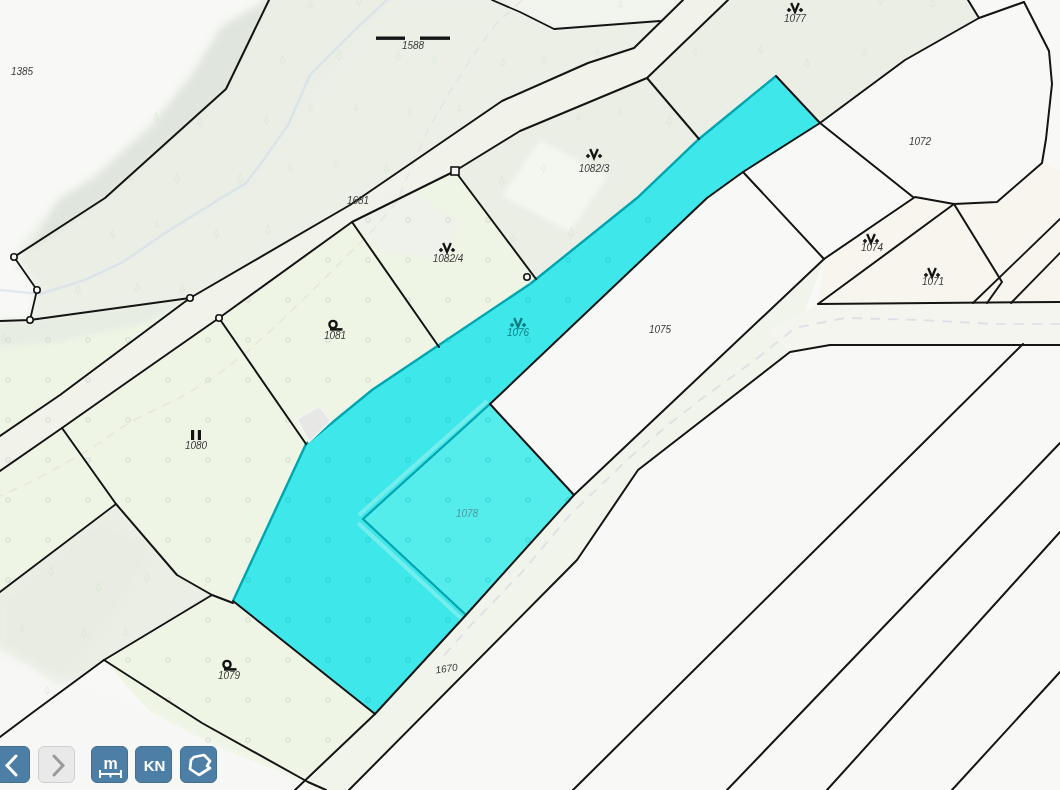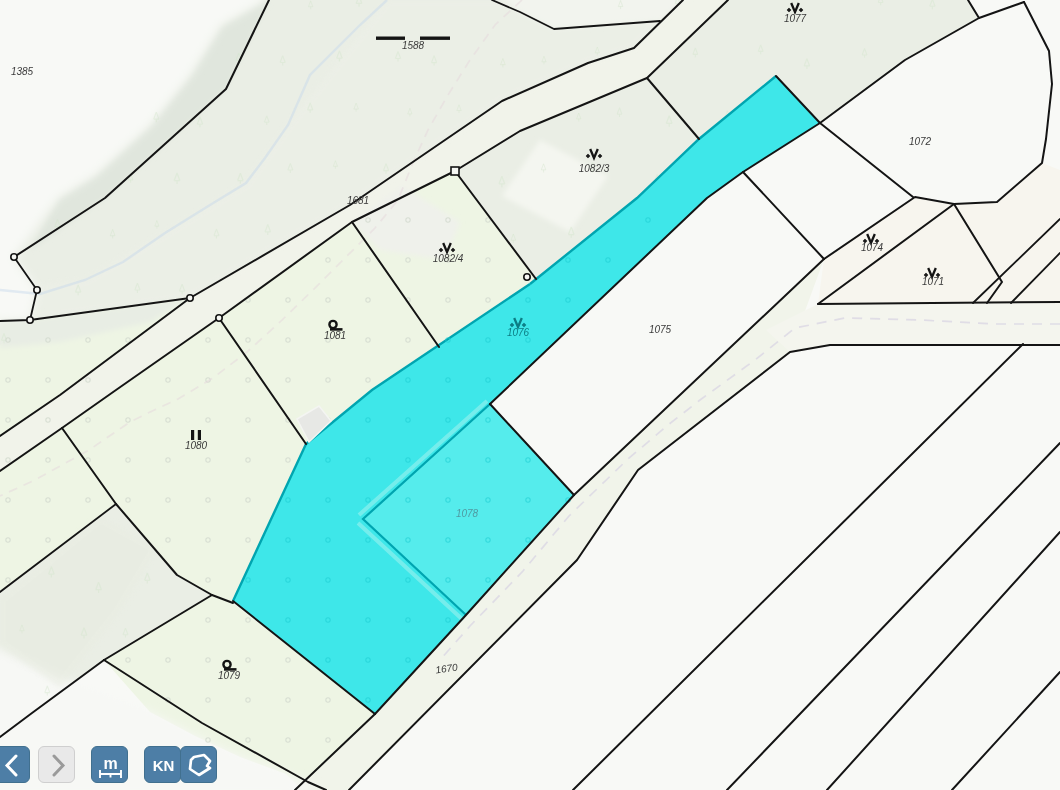--- a/index.html
+++ b/index.html
@@ -489,21 +489,21 @@
     </svg>
   </div>
 
 <div class="btn blue" style="left:91px;top:746px;">
     <svg width="37" height="37" viewBox="0 0 37 37">
 <text x="18.5" y="22" font-family="Liberation Sans, sans-serif" font-size="16" font-weight="bold" fill="#fff" text-anchor="middle">m</text>
 <path d="M8,23 L8,31 M8,27 L29,27 M29,23 L29,31 M18.5,27 L18.5,30.5" stroke="#fff" stroke-width="1.9" fill="none"></path>
 </svg>
   </div>
 
-<div class="btn blue" style="left:144px;top:746px;">
+<div class="btn blue" style="left:135px;top:746px;">
     <svg width="37" height="37" viewBox="0 0 37 37">
       <text x="18.5" y="24" font-family="Liberation Sans, sans-serif" font-size="15" font-weight="bold" fill="#fff" text-anchor="middle">KN</text>
     </svg>
   </div>
 
 <div class="btn blue" style="left:180px;top:746px;">
     <svg width="37" height="37" viewBox="0 0 37 37">
       <path d="M13,10 L23,8 L29,14 L26,19 L29,21 L18,28 L9,22 10,13 Z" stroke="#fff" stroke-width="2.7" fill="none" stroke-linejoin="round"></path>
     </svg>
   </div>

